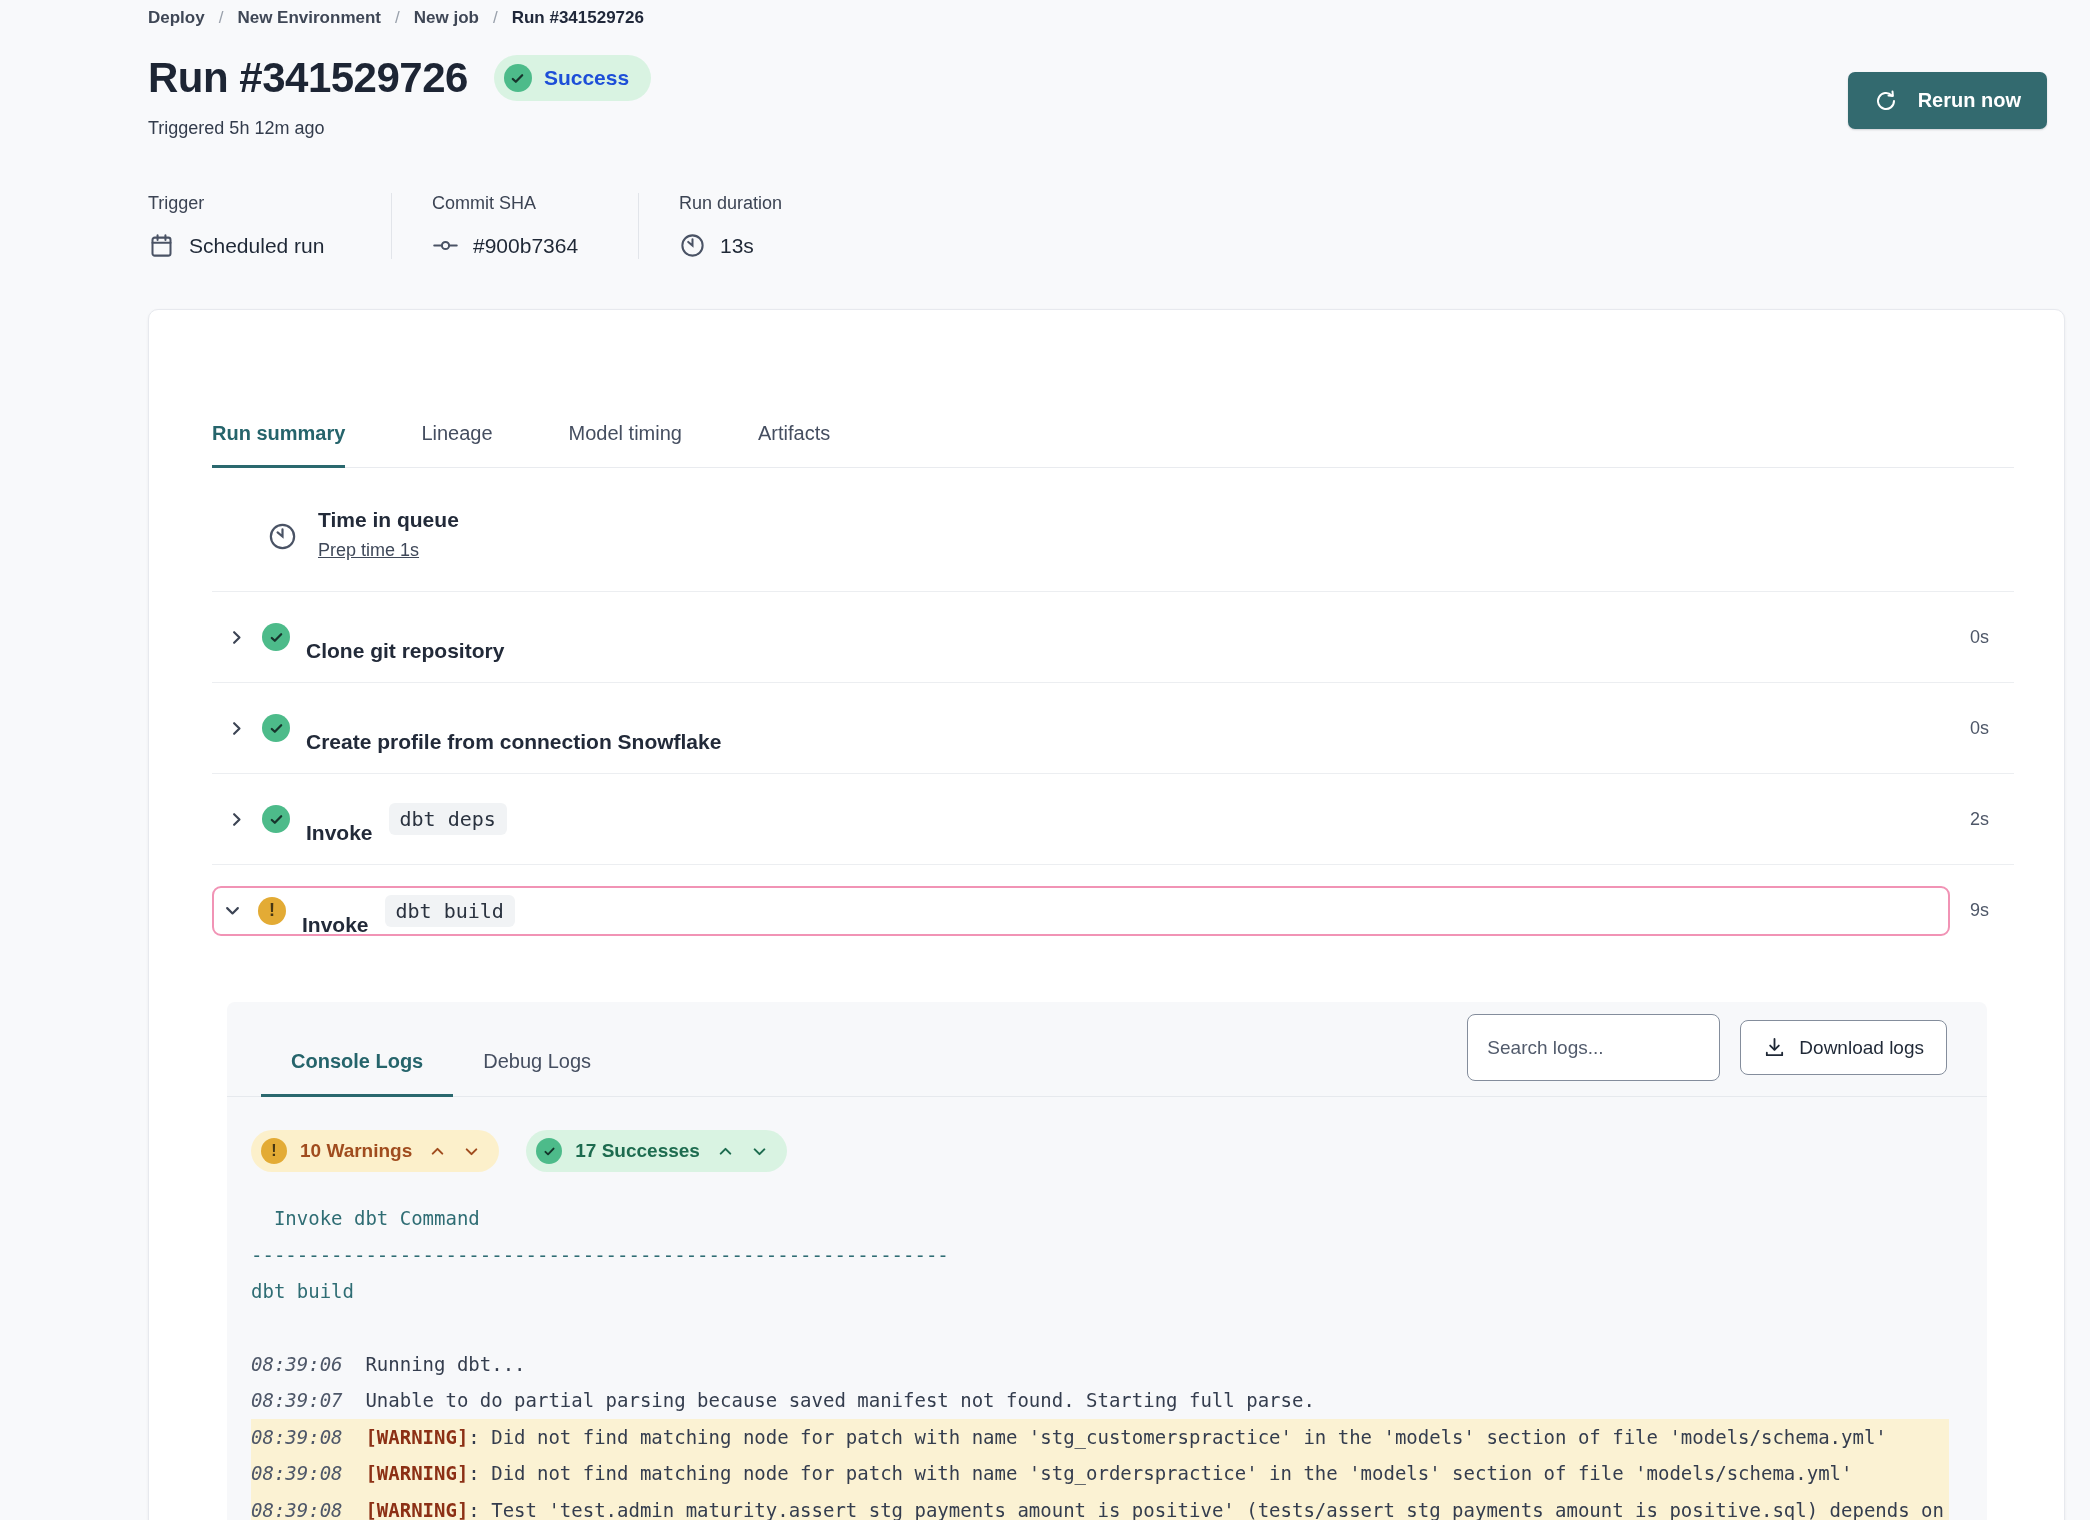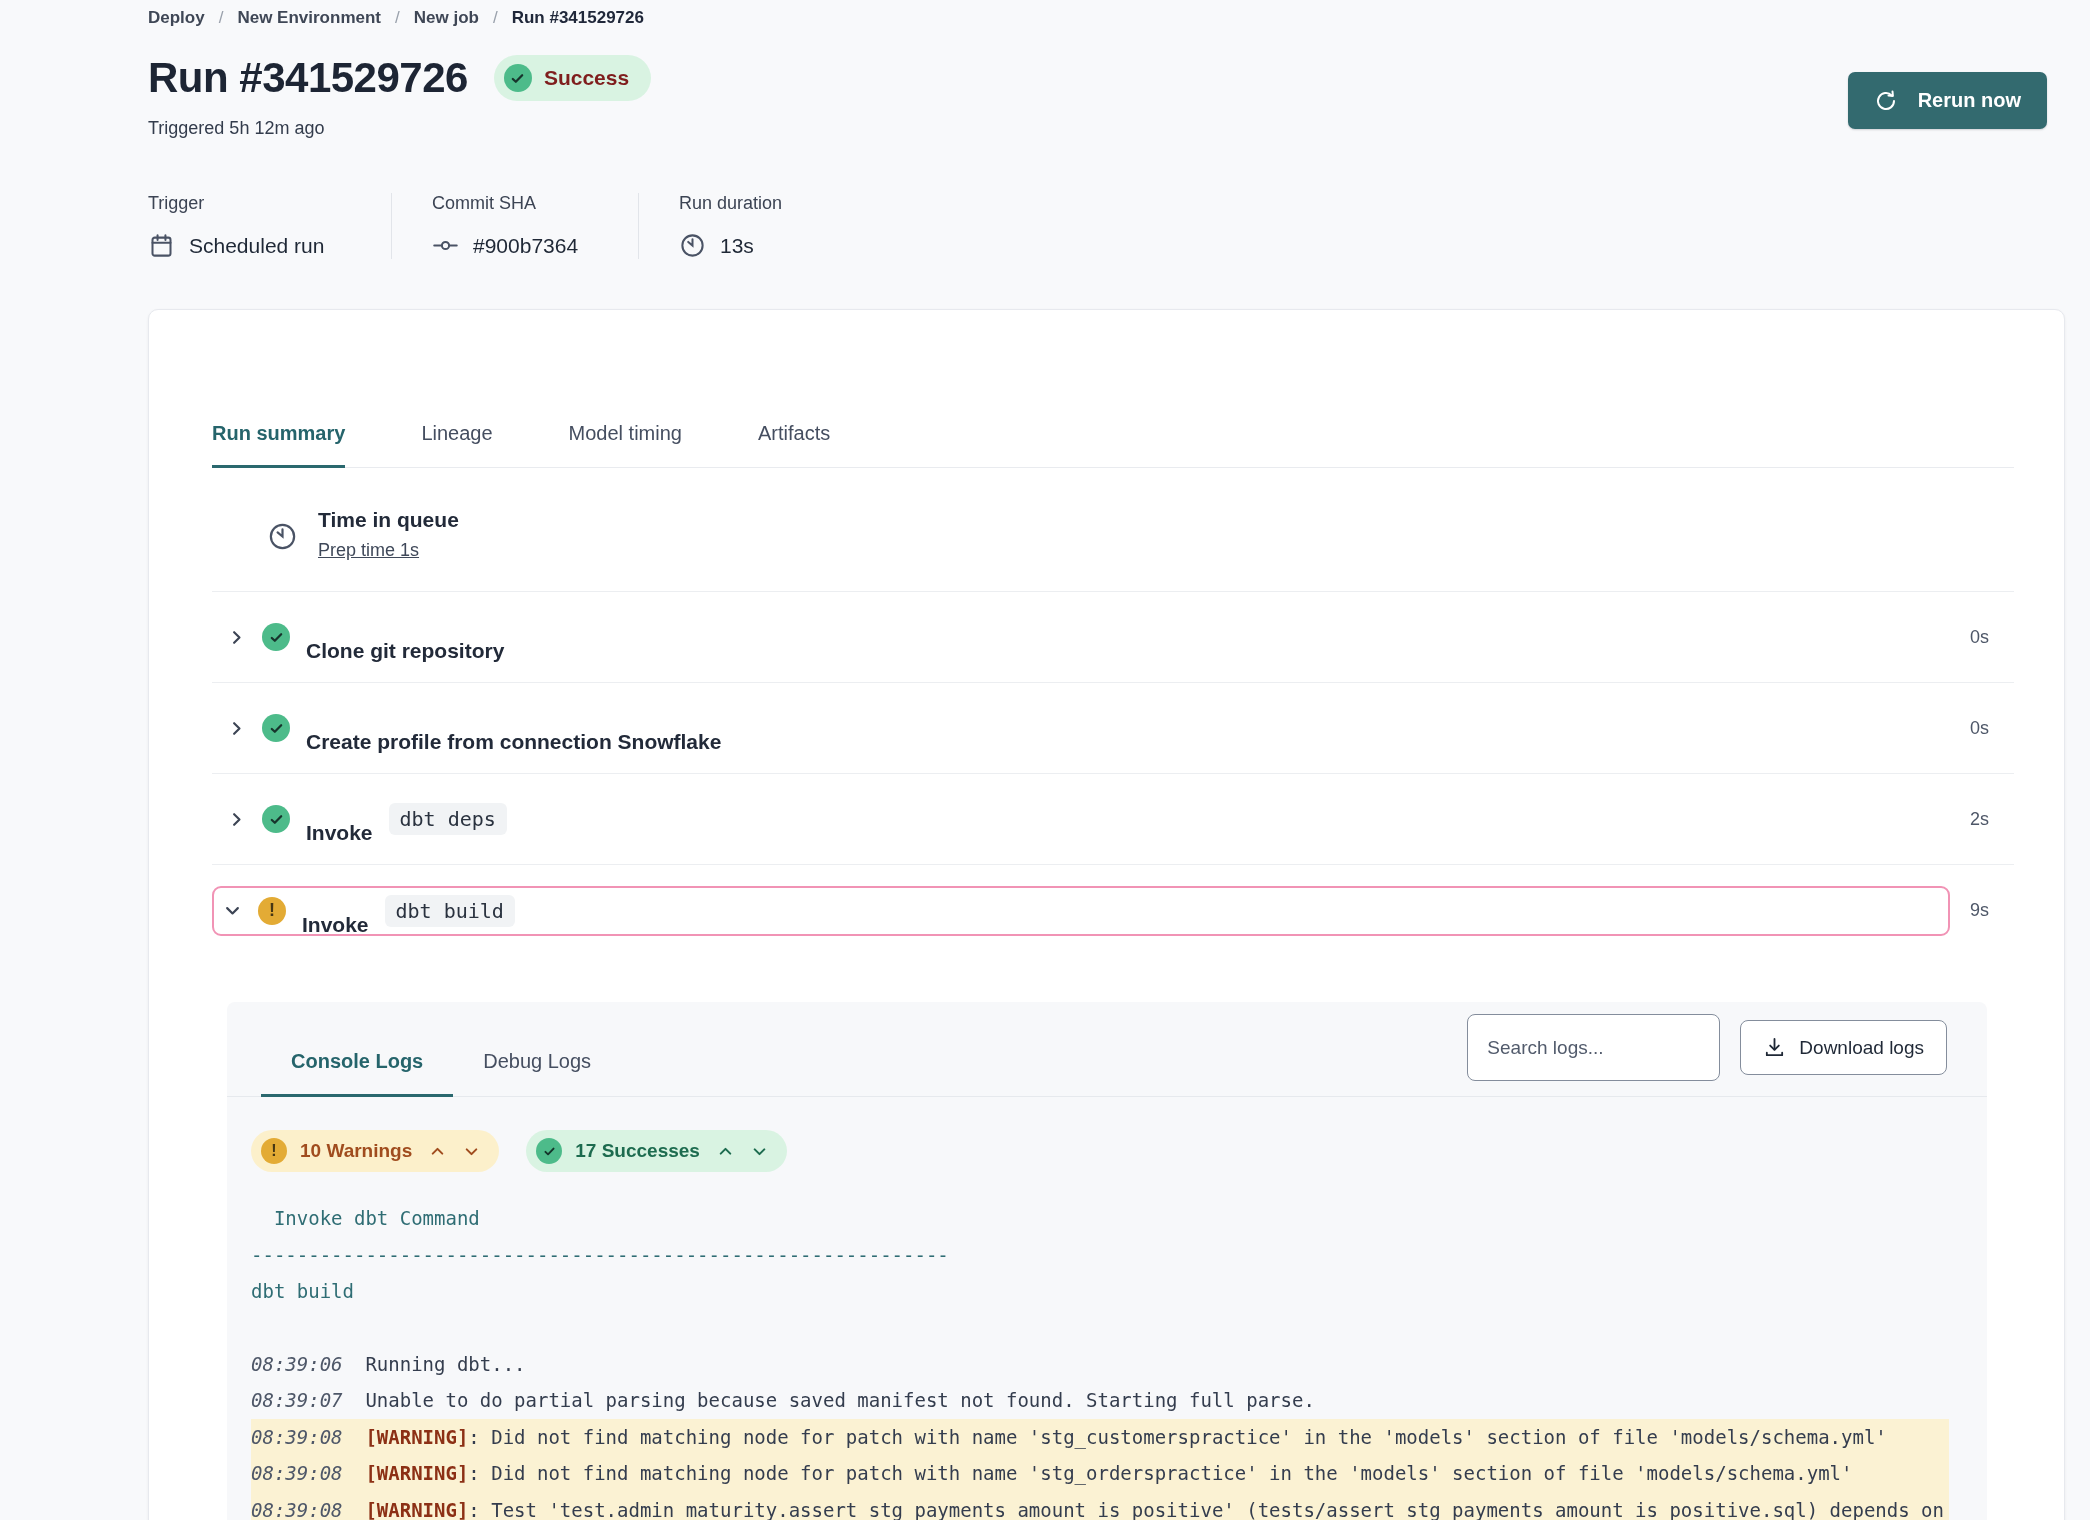--- a/index.html
+++ b/index.html
@@ -17,21 +17,21 @@
   .breadcrumb .sep { color:#9aa1ac; font-weight:400; }
   .breadcrumb .current { color:#20283a; font-weight:700; }
   .crumb { cursor:pointer; }
 
   
   .title-row { margin-top:26px; display:flex; align-items:center; gap:26px; }
   .page-title { font-size:42px; font-weight:800; letter-spacing:-0.5px; color:#1d2534; }
   .status-pill { display:flex; align-items:center; gap:12px; background:#d9f3e2; border-radius:24px; height:46px; padding:0 22px 0 10px; }
   .status-pill .dot { width:28px; height:28px; border-radius:50%; background:#4dbb8a; display:flex; align-items:center; justify-content:center; }
   .status-pill .dot svg { width:15px; height:15px; }
-  .status-pill .lbl { font-size:21px; font-weight:600; color:#7f1d1d; }
+  .status-pill .lbl { font-size:21px; font-weight:600; color:#1d4ed8; }
 
   .triggered { margin-top:16px; font-size:18px; color:#333c4c; }
 
   
   .rerun-btn { position:absolute; top:72px; right:43px; height:57px; background:#336a6f; color:#fff;
     border:none; border-radius:7px; display:flex; align-items:center; gap:20px; padding:0 26px;
     font-size:20px; font-weight:600; font-family:inherit; cursor:pointer; box-shadow:0 1px 2px rgba(20,30,40,.18); }
   .rerun-btn svg { width:24px; height:24px; }
 
   

